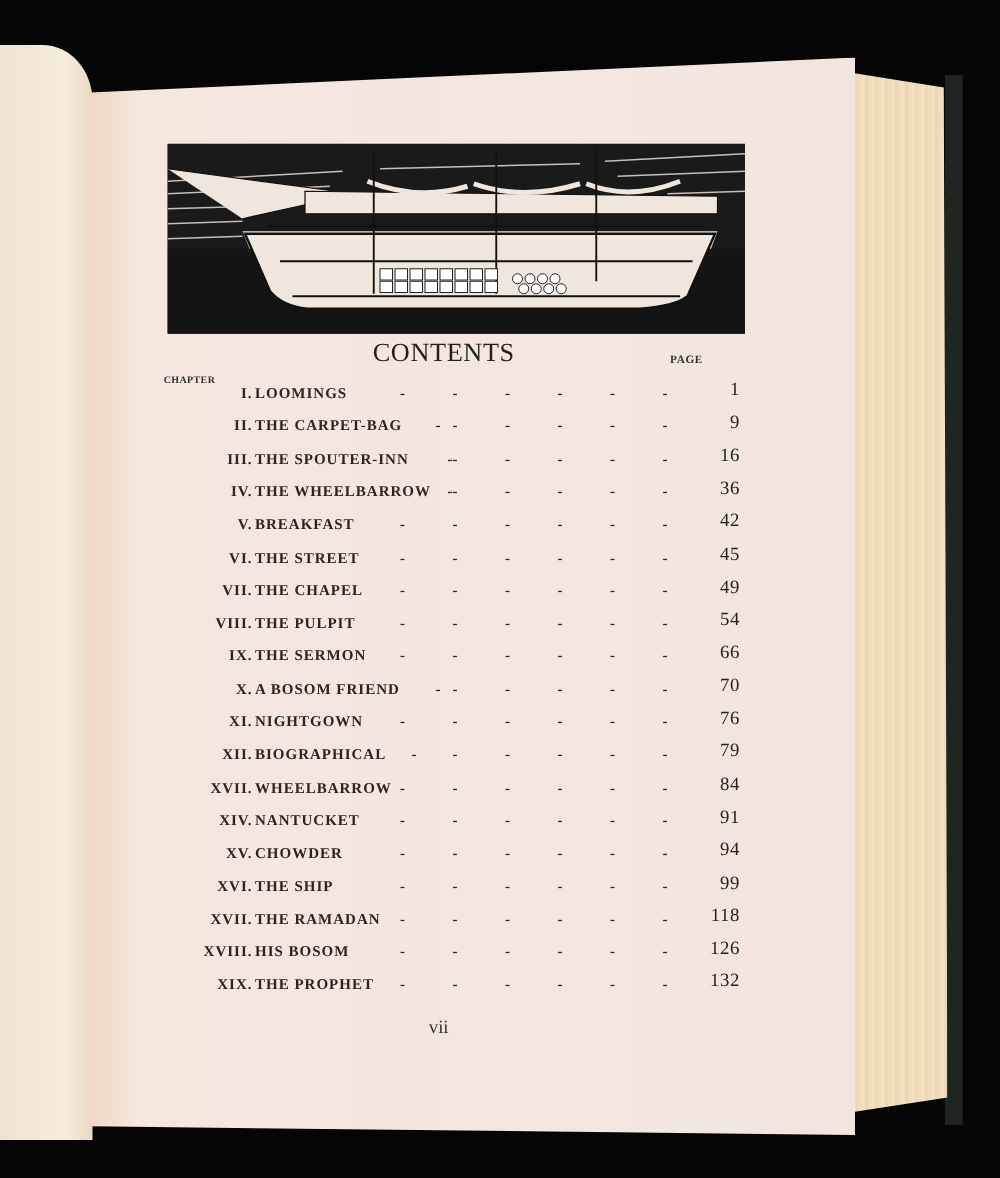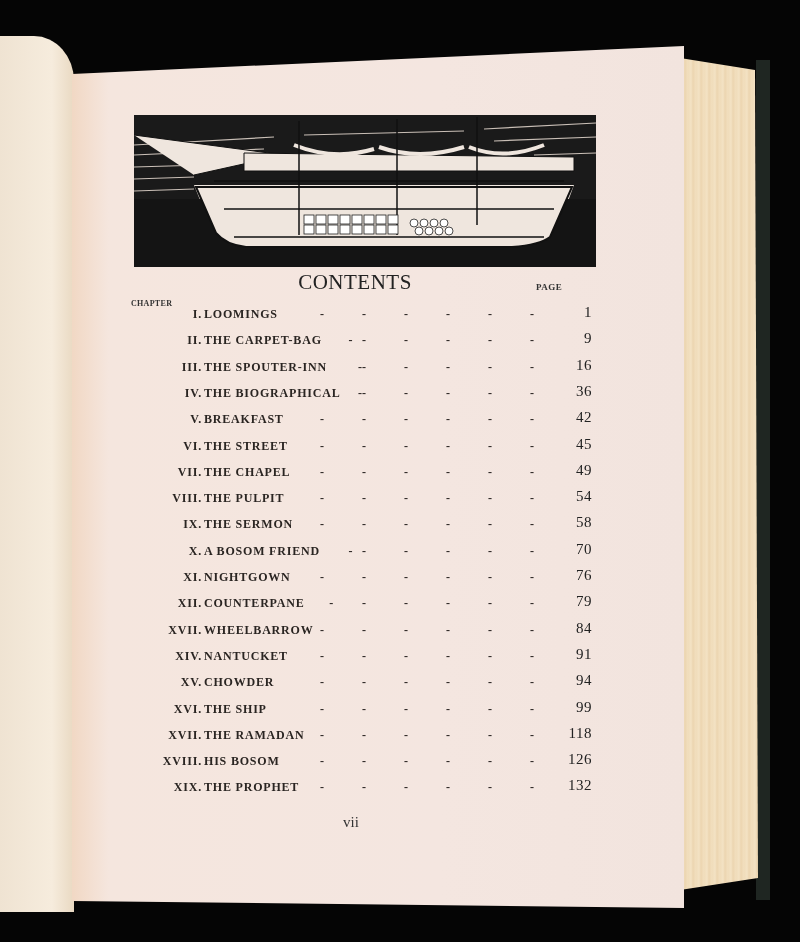--- a/index.html
+++ b/index.html
@@ -132,21 +132,21 @@
         <span class="dash" style="left: 274px;">-</span>
         <span class="dash" style="left: 316px;">-</span>
         <span class="dash" style="left: 358px;">-</span>
         <span class="dash" style="left: 400px;">-</span>
         <span class="dash" style="left: 228px;">-</span>
       </div>
       <span class="pg" style="top: -3px;">16</span>
     </div>
     <div class="row" style="top: 85.9px;">
       <span class="num" style="right: 390px;">IV.</span>
-      <span class="name" style="left: 74px;">THE BIOGRAPHICAL</span>
+      <span class="name" style="left: 74px;">THE WHEELBARROW</span>
       <div class="dashes">
         <span class="dash" style="left: 232px;">-</span>
         <span class="dash" style="left: 274px;">-</span>
         <span class="dash" style="left: 316px;">-</span>
         <span class="dash" style="left: 358px;">-</span>
         <span class="dash" style="left: 400px;">-</span>
         <span class="dash" style="left: 228px;">-</span>
       </div>
       <span class="pg" style="top: -3px;">36</span>
     </div>
@@ -206,21 +206,21 @@
       <span class="num" style="right: 390px;">IX.</span>
       <span class="name" style="left: 74px;">THE SERMON</span>
       <div class="dashes">
         <span class="dash" style="left: 190px;">-</span>
         <span class="dash" style="left: 232px;">-</span>
         <span class="dash" style="left: 274px;">-</span>
         <span class="dash" style="left: 316px;">-</span>
         <span class="dash" style="left: 358px;">-</span>
         <span class="dash" style="left: 400px;">-</span>
       </div>
-      <span class="pg" style="top: -3px;">58</span>
+      <span class="pg" style="top: -3px;">66</span>
     </div>
     <div class="row" style="top: 243.7px;">
       <span class="num" style="right: 390px;">X.</span>
       <span class="name" style="left: 74px;">A BOSOM FRIEND</span>
       <div class="dashes">
         <span class="dash" style="left: 232px;">-</span>
         <span class="dash" style="left: 274px;">-</span>
         <span class="dash" style="left: 316px;">-</span>
         <span class="dash" style="left: 358px;">-</span>
         <span class="dash" style="left: 400px;">-</span>
@@ -236,21 +236,21 @@
         <span class="dash" style="left: 232px;">-</span>
         <span class="dash" style="left: 274px;">-</span>
         <span class="dash" style="left: 316px;">-</span>
         <span class="dash" style="left: 358px;">-</span>
         <span class="dash" style="left: 400px;">-</span>
       </div>
       <span class="pg" style="top: -3px;">76</span>
     </div>
     <div class="row" style="top: 296.3px;">
       <span class="num" style="right: 390px;">XII.</span>
-      <span class="name" style="left: 74px;">COUNTERPANE</span>
+      <span class="name" style="left: 74px;">BIOGRAPHICAL</span>
       <div class="dashes">
         <span class="dash" style="left: 232px;">-</span>
         <span class="dash" style="left: 274px;">-</span>
         <span class="dash" style="left: 316px;">-</span>
         <span class="dash" style="left: 358px;">-</span>
         <span class="dash" style="left: 400px;">-</span>
         <span class="dash" style="left: 199.2px;">-</span>
       </div>
       <span class="pg" style="top: -3px;">79</span>
     </div>

